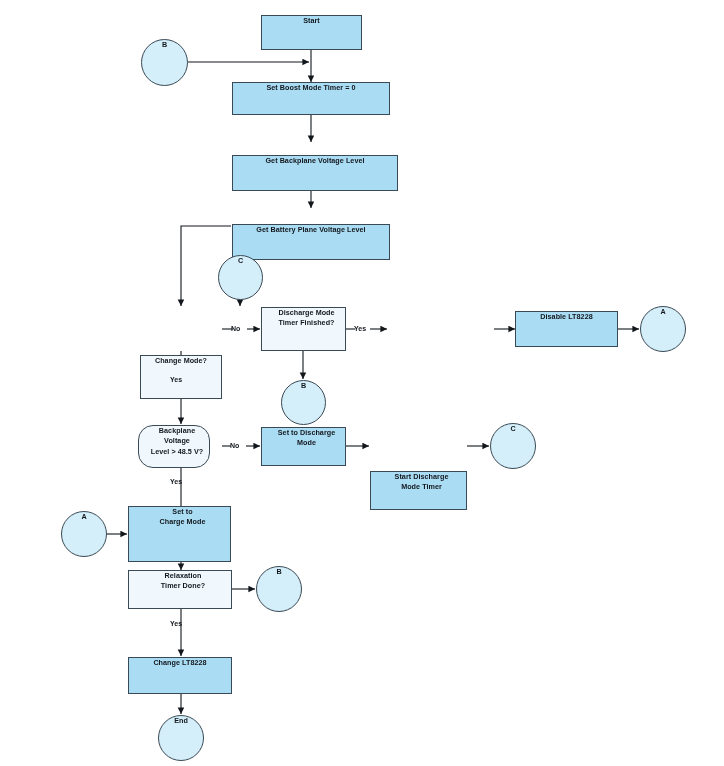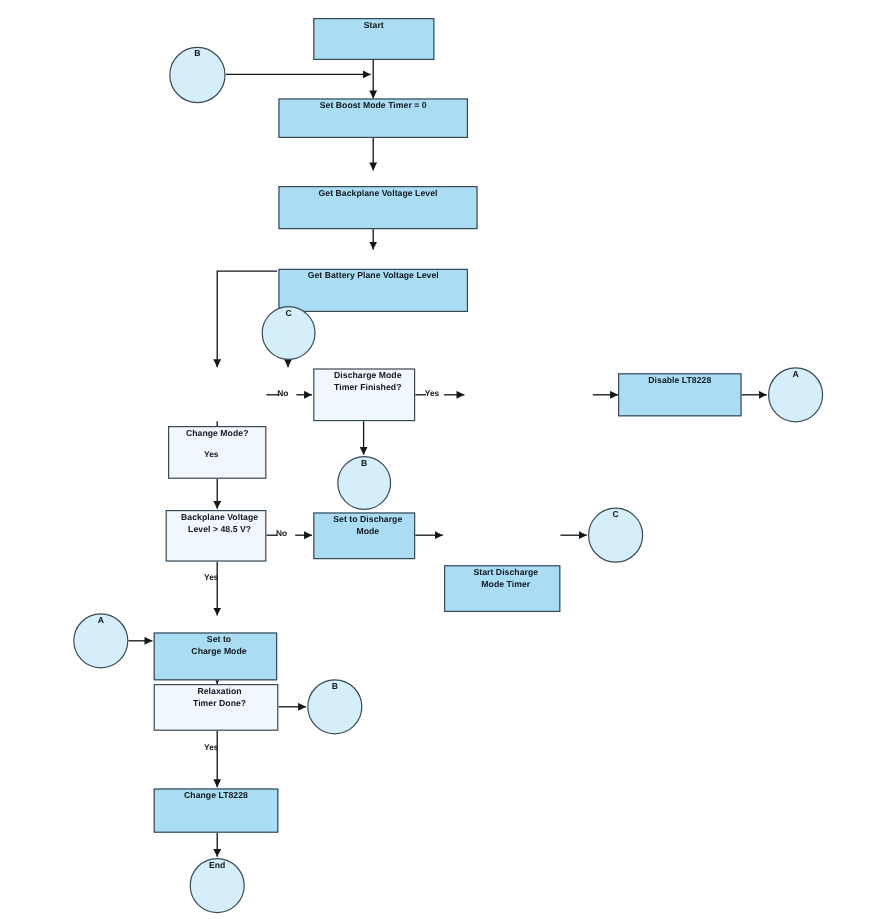--- a/index.html
+++ b/index.html
@@ -167,21 +167,21 @@
   </div>
 
   <div class="node connector" style="left:640px; top:306px; width:46px; height:46px;">
     <span>A</span>
   </div>
 
   <div class="node connector" style="left:281px; top:380px; width:45px; height:45px;">
     <span>B</span>
   </div>
 
-  <div class="node decision" style="left:138px; top:425px; width:84px; height:43px;">
+  <div class="node decision" style="left:138px; top:425px; width:72px; height:43px;border-radius:15px;">
     <span>
       <span>Backplane Voltage</span>
       <span>Level &gt; 48.5 V?</span>
     </span>
   </div>
 
   <div class="node process" style="left:261px; top:427px; width:85px; height:39px;">
     <span>
       <span>Set to Discharge</span>
       <span>Mode</span>
@@ -196,21 +196,21 @@
   </div>
 
   <div class="node connector" style="left:490px; top:423px; width:46px; height:46px;">
     <span>C</span>
   </div>
 
   <div class="node connector" style="left:61px; top:511px; width:46px; height:46px;">
     <span>A</span>
   </div>
 
-  <div class="node process" style="left:128px; top:527px; width:103px; height:40px;">
+  <div class="node process" style="left:128px; top:506px; width:103px; height:56px;">
     <span>
       <span>Set to</span>
       <span>Charge Mode</span>
     </span>
   </div>
 
   <div class="node decision" style="left:128px; top:570px; width:104px; height:39px;">
     <span>
       <span>Relaxation</span>
       <span>Timer Done?</span>

